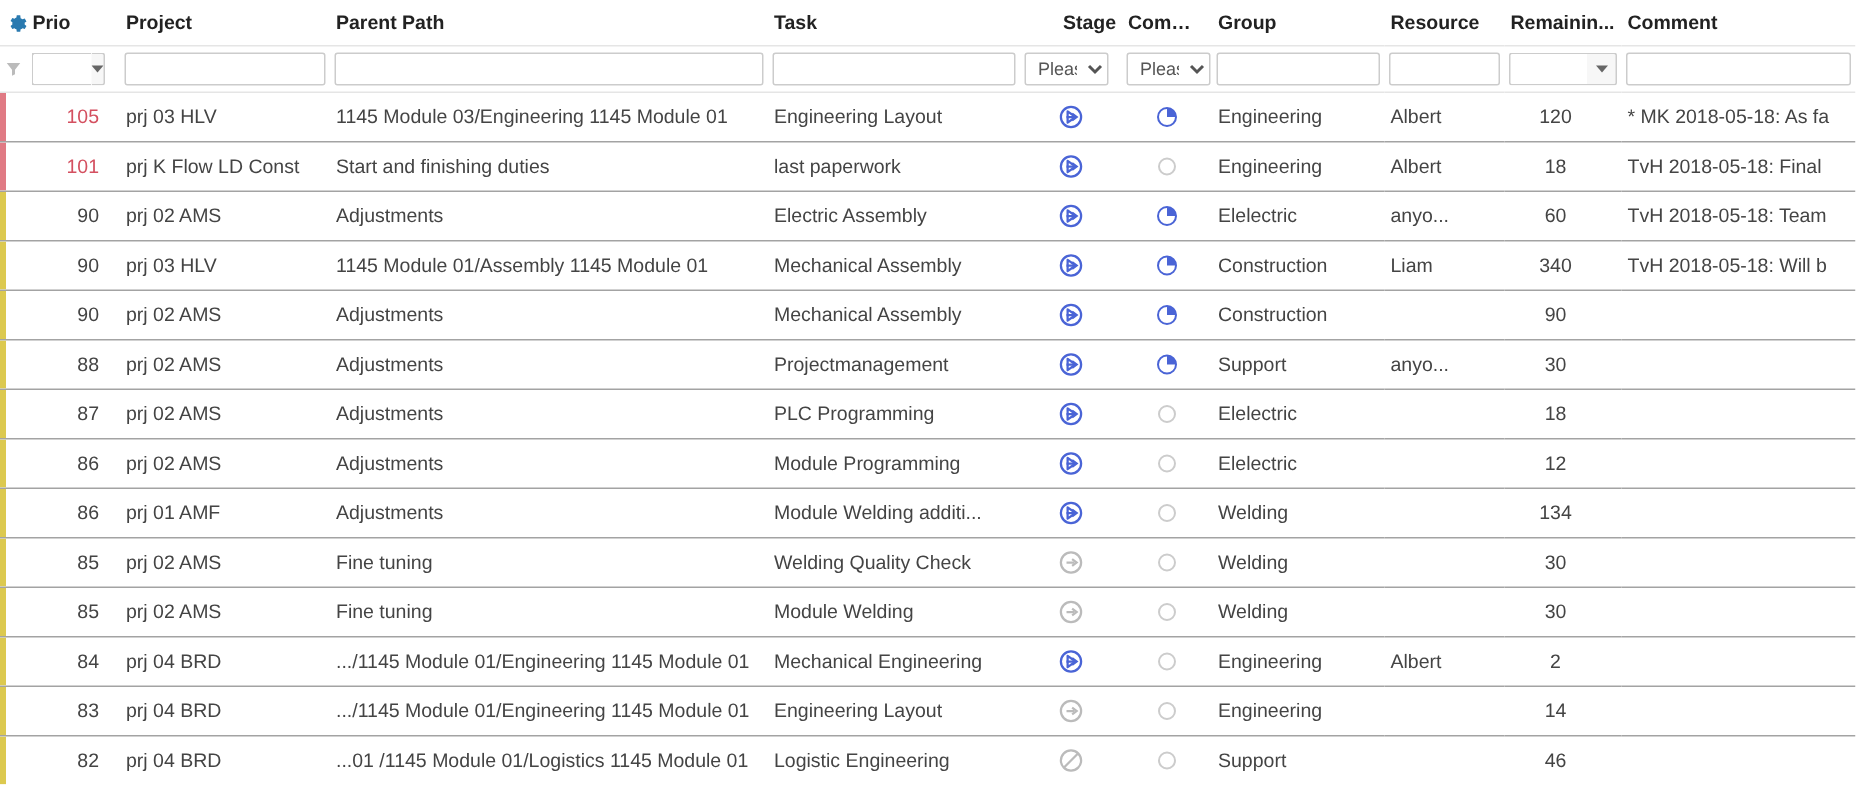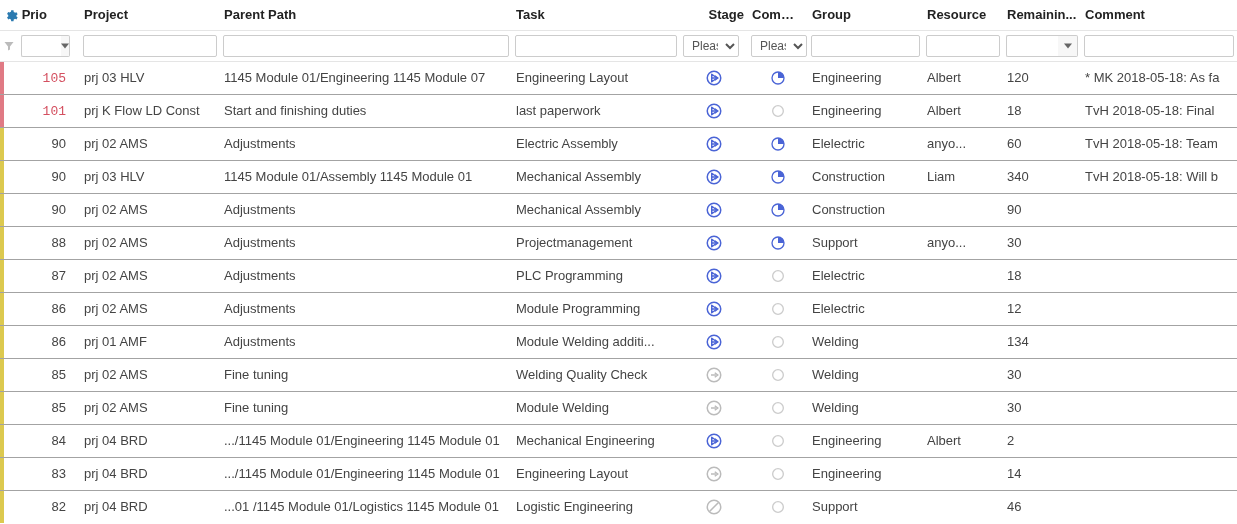--- a/index.html
+++ b/index.html
@@ -56,35 +56,35 @@
   tbody tr { border-top: 1px solid #a3a3a3; height: 33px; }
   tbody tr:first-child { border-top: none; }
   .col-prio { width: 80px; text-align:right; padding-right: 14px;}
   .col-project { width: 140px; }
   .col-parent { width: 292px; }
   .col-task { width: 168px; }
   .col-stage { width: 68px; text-align:center;}
   .col-status { width: 60px; text-align:center;}
   .col-group { width: 115px; }
   .col-resource { width: 80px; }
-  .col-remain { width: 78px; text-align:left; padding-right:14px;}
+  .col-remain { width: 78px; text-align:center; padding-right:14px;}
   .col-comment { width: auto; }
   th.col-prio, th.col-remain { text-align:left; }
   .flag {
     position:absolute; left:0; top:0; bottom:0; width:4px;
   }
   .flag.red { background:#e07a84; }
   .flag.yellow { background:#dcc94f; }
   .flag.red::before{
     content:""; position:absolute; left:0; top:4px; border-style:solid;
     border-width: 5px 7px 5px 0; border-color: transparent #e07a84 transparent transparent;
     transform: scaleX(-1); transform-origin:left;
   }
   .prio-cell { position:relative; padding-left: 12px !important; text-align:right; padding-right:14px;}
-  .prio-red { color:#d45060; font-weight:500;font-family:Liberation Mono, monospace;}
+  .prio-red { color:#d45060; font-weight:500;}
   .gear { color:#2a7ab0; cursor:pointer;}
   .funnel { color:#bbb; cursor:pointer;}
   .icon-svg { display:inline-block; vertical-align:middle;}
   select.pleas {
     width: 56px; height:22px; font-size:12px; border:1px solid #ccc; border-radius:2px;
     color:#555; background:#fff;
   }
   tbody td { color:#444;}
 </style>
 </head>
@@ -164,21 +164,21 @@
           </span>
         </span>
       </td>
       <td><input style=""></td>
     </tr>
   </thead>
   <tbody id="tbody">
       <tr>
         <td class="prio-cell"><span class="flag red"></span><span class="prio-red">105</span></td>
         <td>prj 03 HLV</td>
-        <td>1145 Module 01/Engineering 1145 Module 07</td>
+        <td>1145 Module 03/Engineering 1145 Module 01</td>
         <td>Engineering Layout</td>
         <td class="col-stage"><span><svg class="icon-svg" width="18" height="18" viewBox="0 0 24 24">
               <circle cx="12" cy="12" r="9" fill="none" stroke="#4a64d6" stroke-width="2"></circle>
               <path d="M9 7l7 5-7 5z" fill="none" stroke="#4a64d6" stroke-width="2" stroke-linejoin="round"></path>
               <line x1="8" y1="12" x2="15" y2="12" stroke="#4a64d6" stroke-width="2"></line>
               <path d="M13 9l4 3-4 3" fill="none" stroke="#4a64d6" stroke-width="2"></path>
             </svg></span></td>
         <td class="col-status"><span><svg class="icon-svg" width="16" height="16" viewBox="0 0 24 24">
               <circle cx="12" cy="12" r="9" fill="none" stroke="#4a64d6" stroke-width="2"></circle>
               <path d="M12 12 V3 A9 9 0 0 1 21 12 z" fill="#4a64d6"></path>

